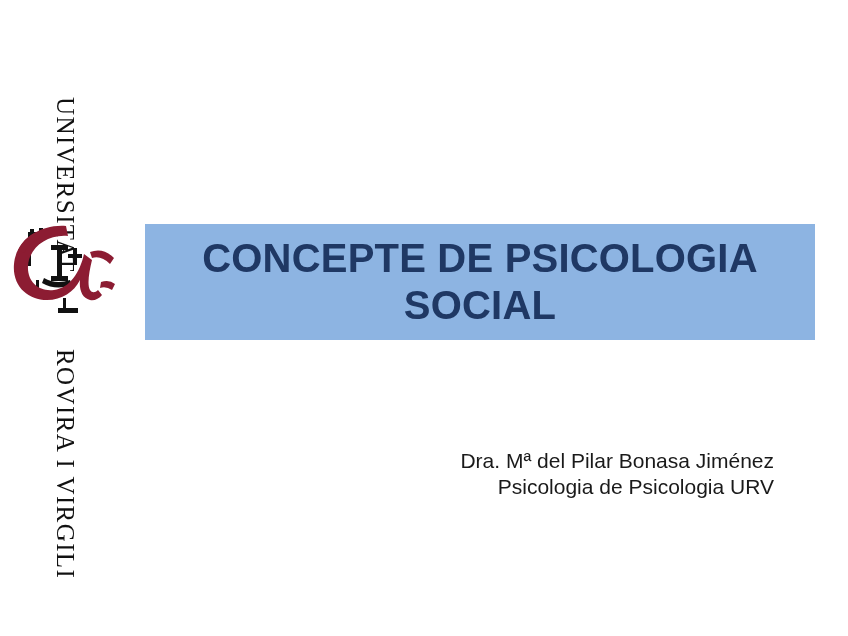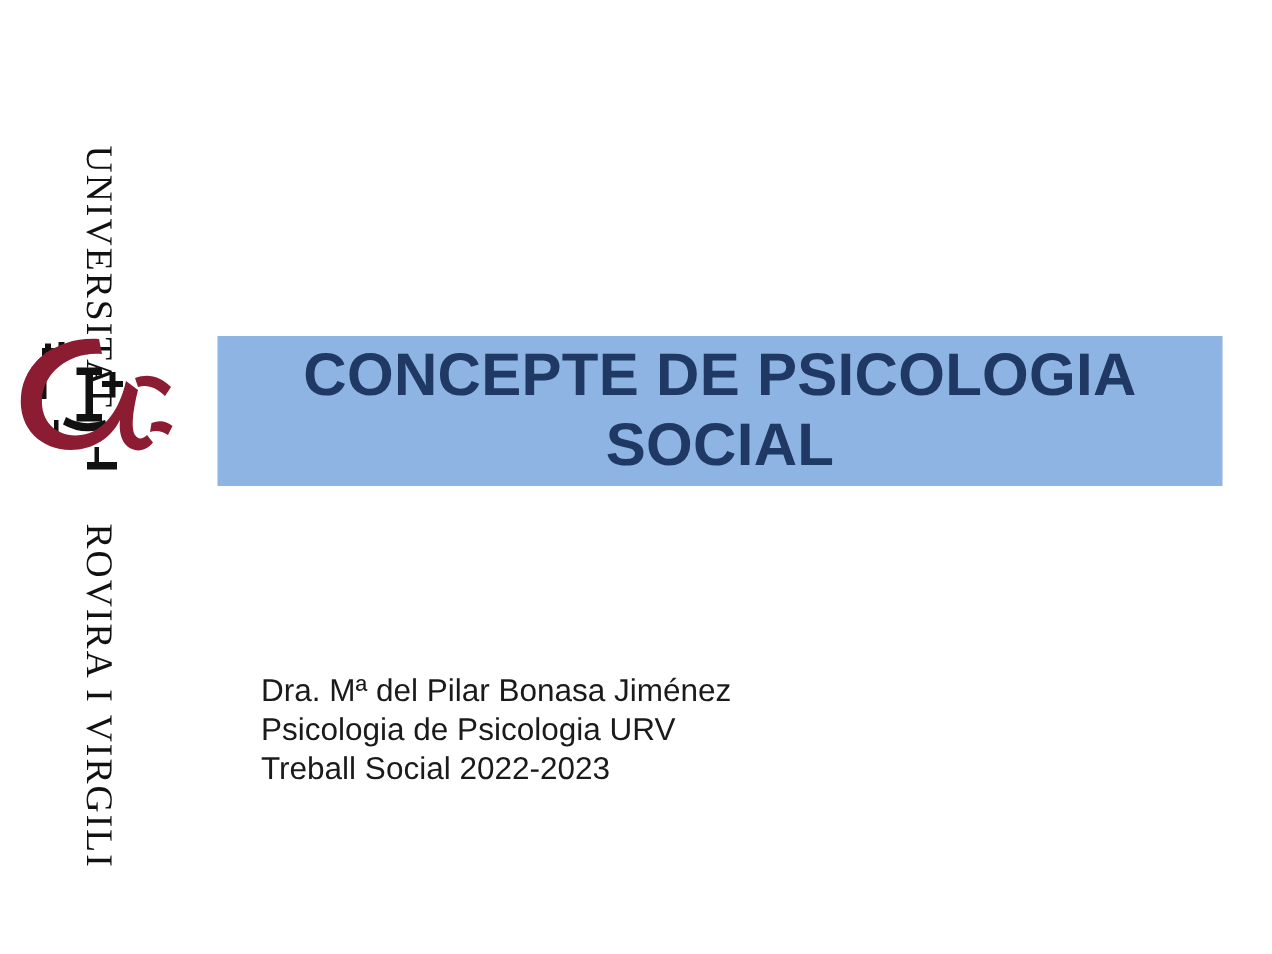--- a/index.html
+++ b/index.html
@@ -54,21 +54,21 @@
     width: 116px;
     height: 100px;
   }
 
   
   #title-banner {
     position: absolute;
     left: 145px;
     top: 224px;
     width: 670px;
-    height: 100px;
+    height: 116px;
     background: #8db4e2;
     display: flex;
     align-items: center;
     justify-content: center;
   }
   #title-text {
     color: #1f3864;
     font-family: "Liberation Sans", sans-serif;
     font-weight: bold;
     font-size: 40px;
@@ -78,21 +78,21 @@
     padding: 0 16px;
     max-width: 600px;
   }
 
   
   #subtitle-block {
     position: absolute;
     left: 174px;
     top: 448px;
     width: 600px;
-    text-align: left;
+    text-align: right;
     color: #1a1a1a;
   }
   .subtitle-line {
     font-family: "Liberation Sans", sans-serif;
     font-size: 21px;
     line-height: 26px;
     white-space: nowrap;
   }
   #subtitle-email {
     font-weight: bold;
@@ -145,16 +145,15 @@
     <div class="urv-word" id="urv-word-bottom">ROVIRA I VIRGILI</div>
   </div>
 
   <div id="title-banner">
     <div id="title-text">CONCEPTE DE PSICOLOGIA SOCIAL</div>
   </div>
 
   <div id="subtitle-block">
     <div class="subtitle-line">Dra. Mª del Pilar Bonasa Jiménez</div>
     <div class="subtitle-line">Psicologia de Psicologia URV</div>
-    <div class="subtitle-line">Treball Social 2022-2023</div>
   </div>
 
 </div>
 
 </body></html>

